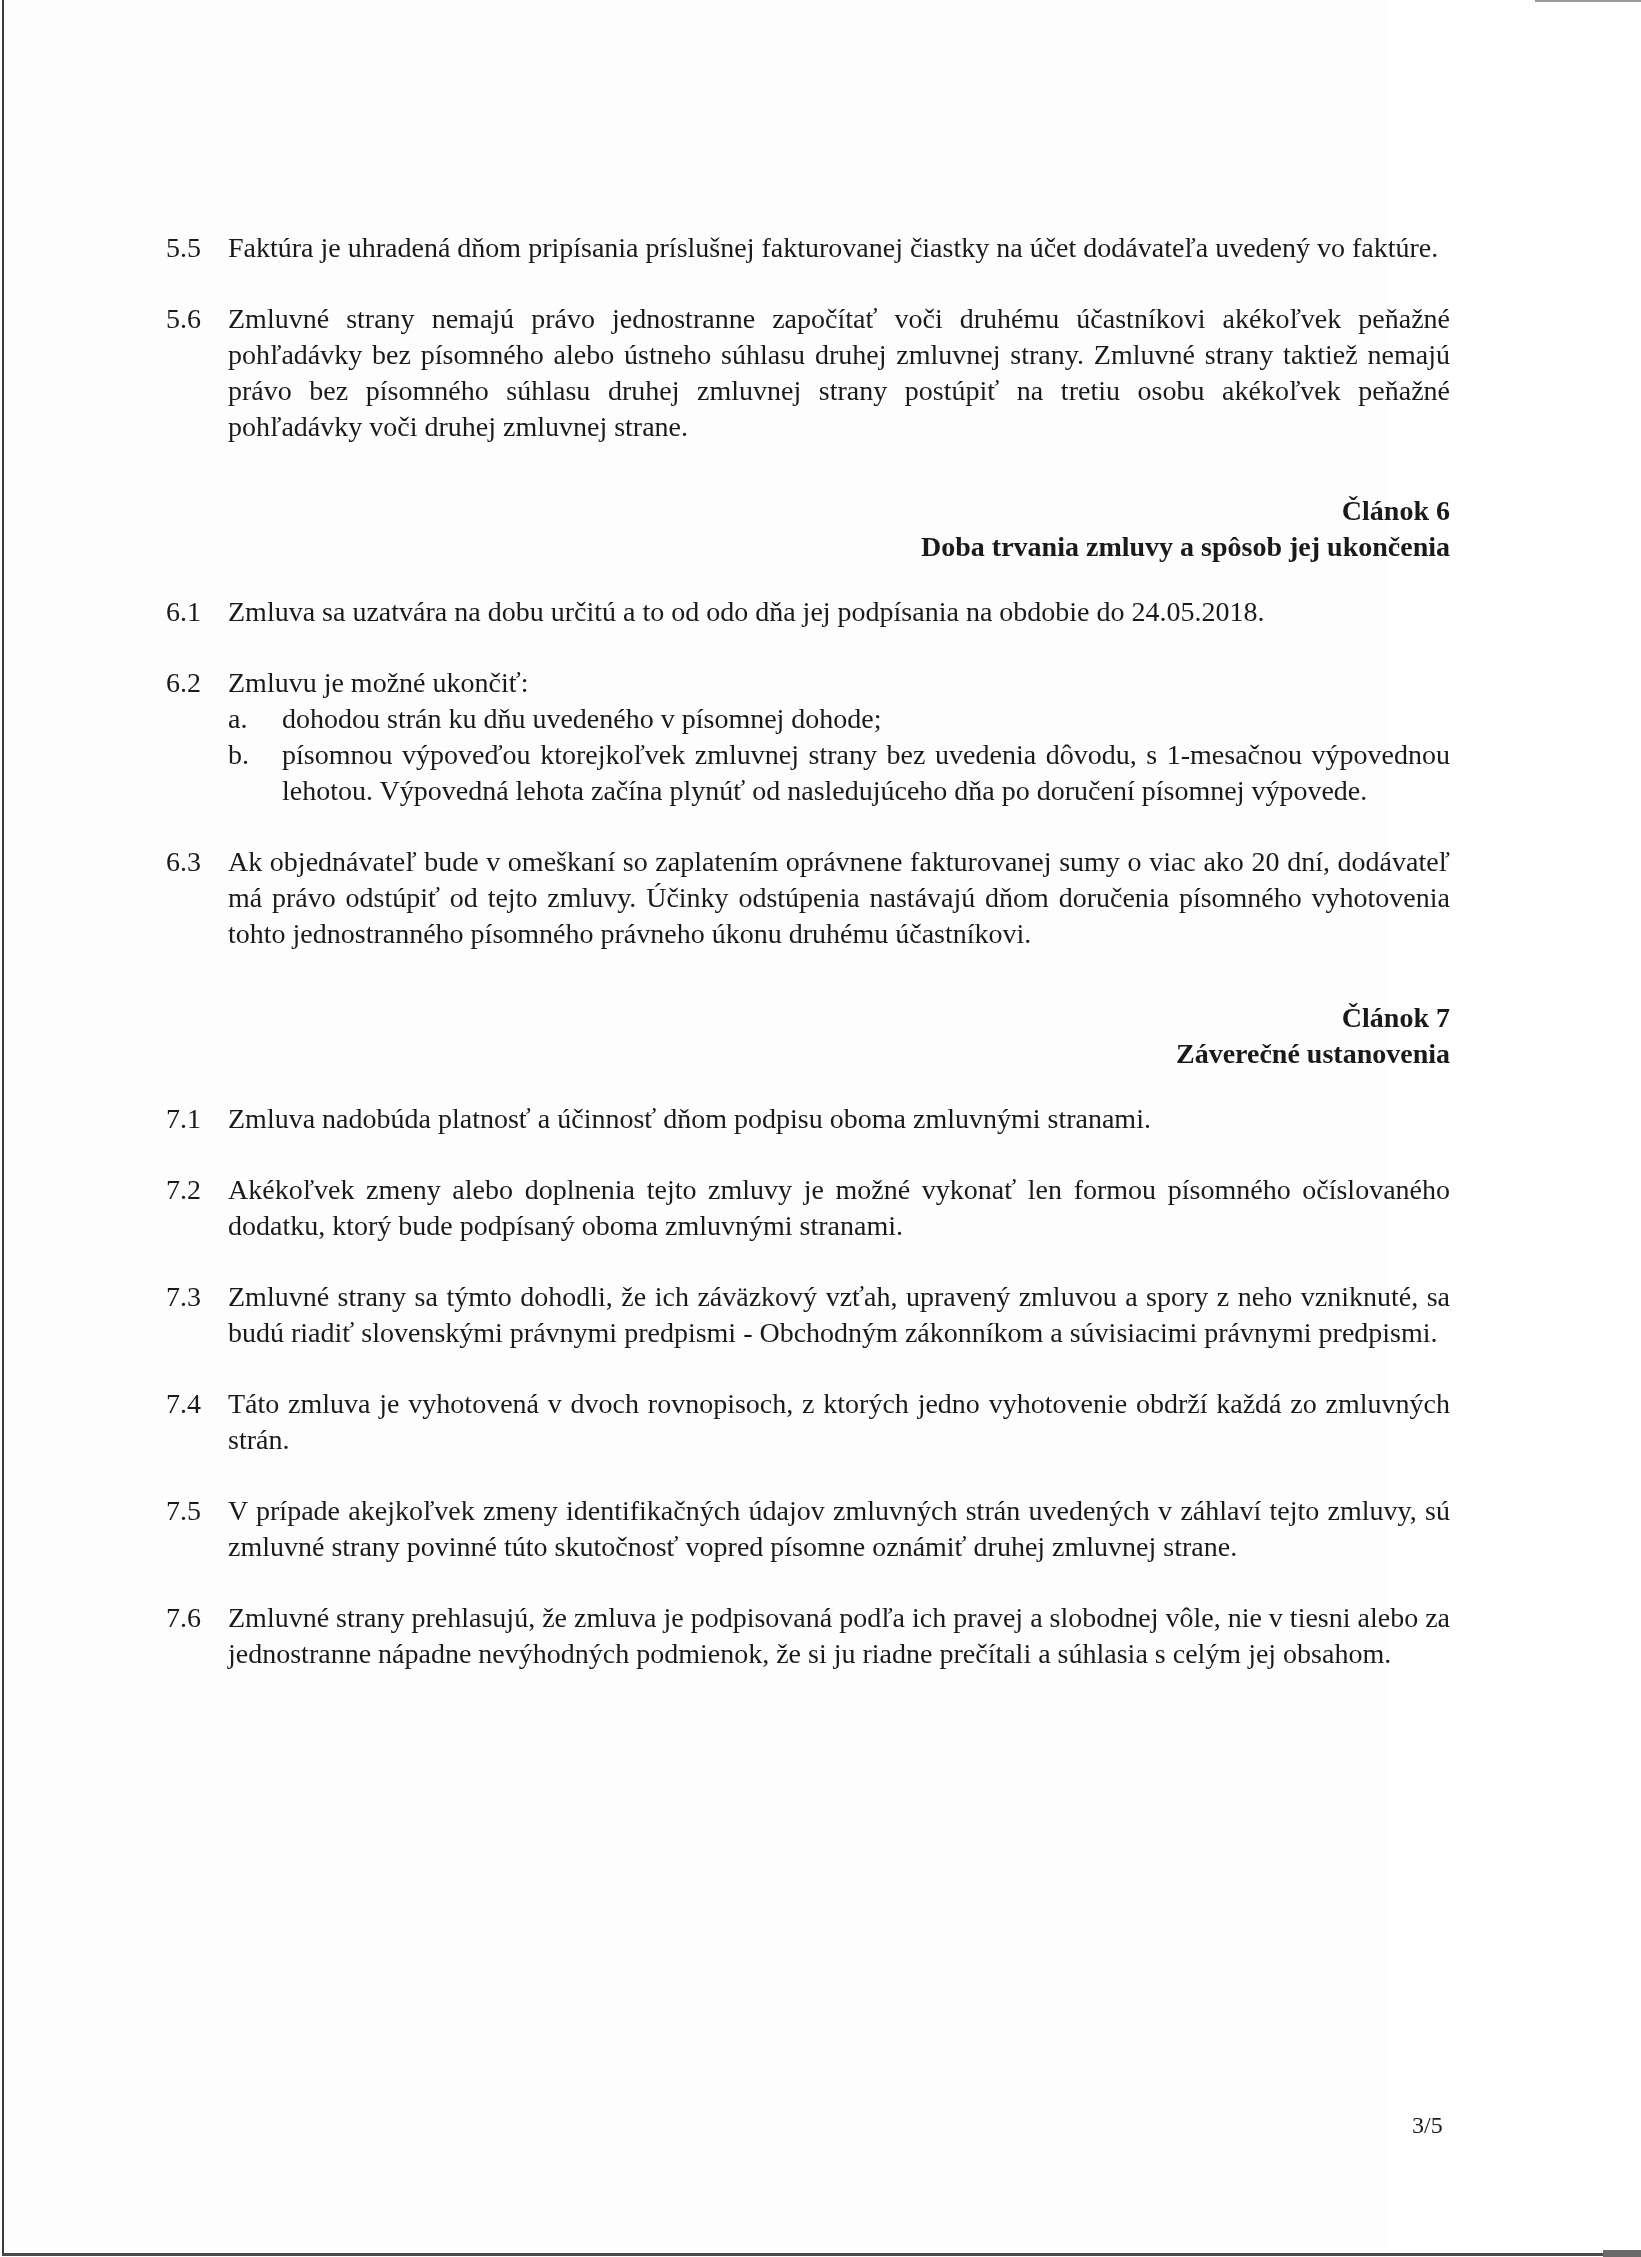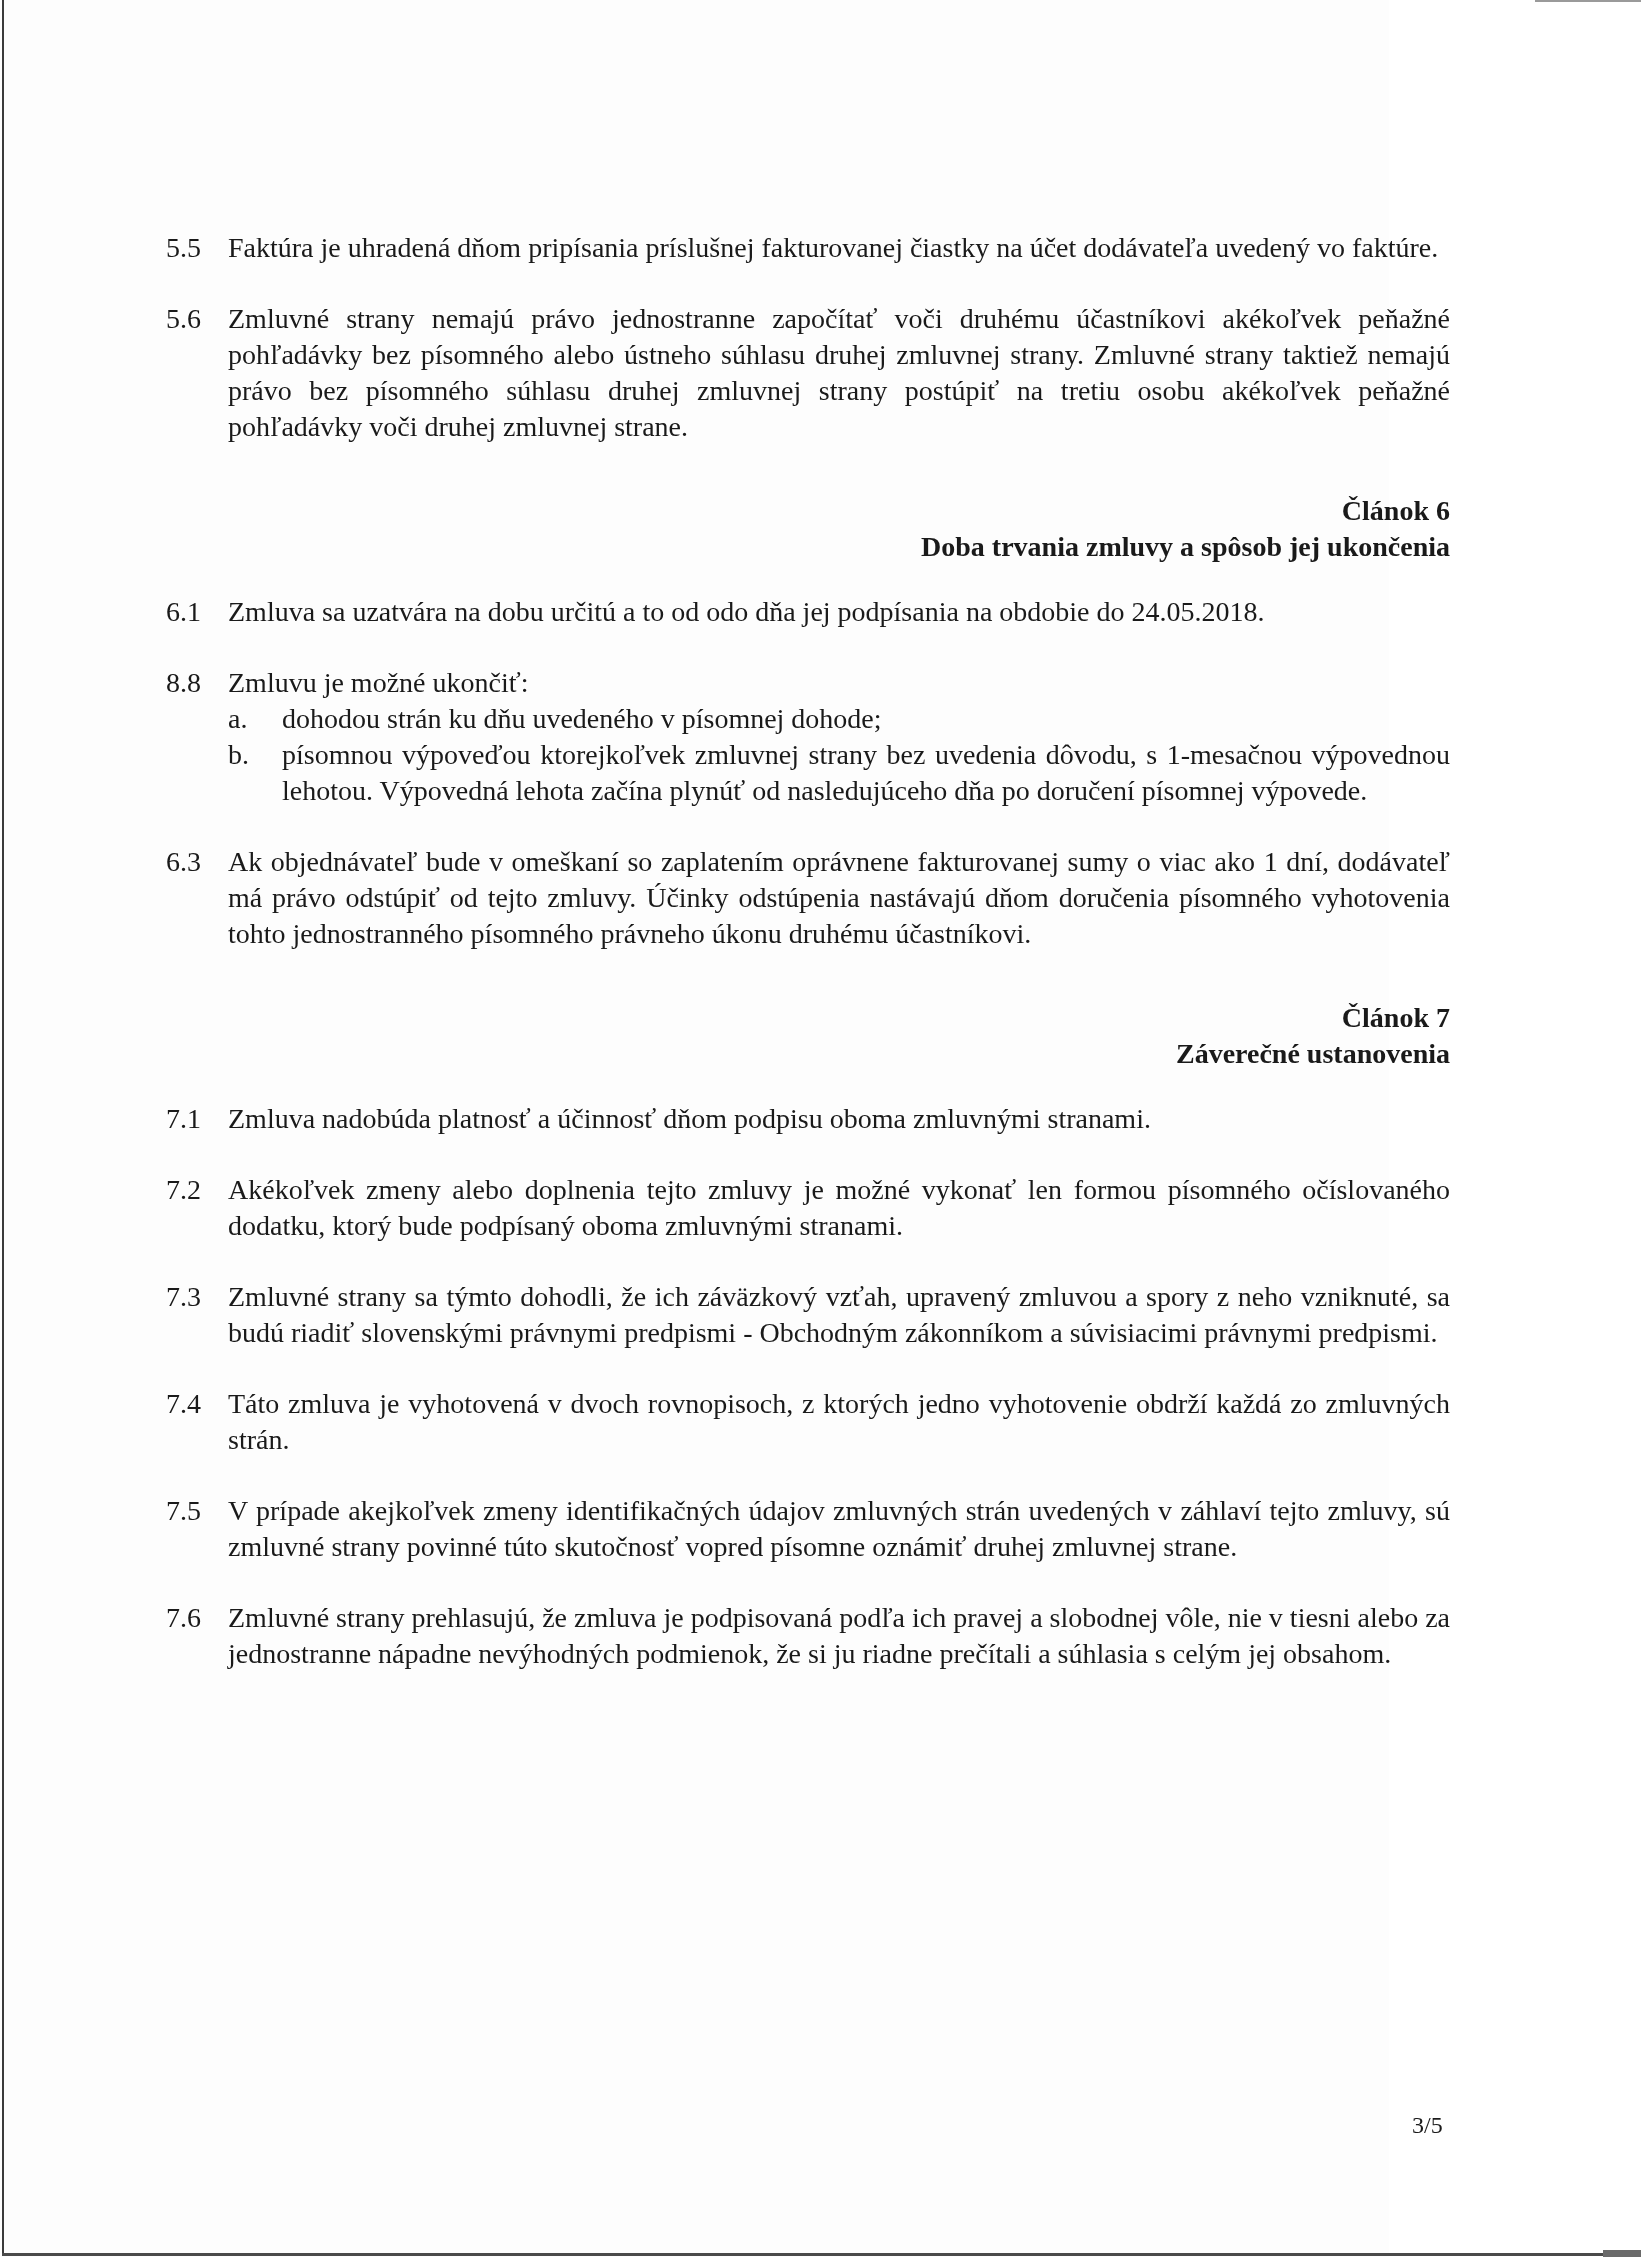--- a/index.html
+++ b/index.html
@@ -134,37 +134,37 @@
       <span class="art-num">Článok 6</span>
       <span class="art-title">Doba trvania zmluvy a spôsob jej ukončenia</span>
     </div>
 
     <div class="clause">
       <span class="num">6.1</span>
       <span class="text">Zmluva sa uzatvára na dobu určitú a to od odo dňa jej podpísania na obdobie do 24.05.2018.</span>
     </div>
 
     <div class="clause">
-      <span class="num">8.8</span>
+      <span class="num">6.2</span>
       <span class="text">Zmluvu je možné ukončiť:</span>
       <ul class="sublist">
         <li>
           <span class="letter">a.</span>
           <span>dohodou strán ku dňu uvedeného v písomnej dohode;</span>
         </li>
         <li>
           <span class="letter">b.</span>
           <span>písomnou výpoveďou ktorejkoľvek zmluvnej strany bez uvedenia dôvodu, s 1-mesačnou výpovednou lehotou. Výpovedná lehota začína plynúť od nasledujúceho dňa po doručení písomnej výpovede.</span>
         </li>
       </ul>
     </div>
 
     <div class="clause">
       <span class="num">6.3</span>
-      <span class="text">Ak objednávateľ bude v omeškaní so zaplatením oprávnene fakturovanej sumy o viac ako 1 dní, dodávateľ má právo odstúpiť od tejto zmluvy. Účinky odstúpenia nastávajú dňom doručenia písomného vyhotovenia tohto jednostranného písomného právneho úkonu druhému účastníkovi.</span>
+      <span class="text">Ak objednávateľ bude v omeškaní so zaplatením oprávnene fakturovanej sumy o viac ako 20 dní, dodávateľ má právo odstúpiť od tejto zmluvy. Účinky odstúpenia nastávajú dňom doručenia písomného vyhotovenia tohto jednostranného písomného právneho úkonu druhému účastníkovi.</span>
     </div>
 
     <div class="article">
       <span class="art-num">Článok 7</span>
       <span class="art-title">Záverečné ustanovenia</span>
     </div>
 
     <div class="clause">
       <span class="num">7.1</span>
       <span class="text">Zmluva nadobúda platnosť a účinnosť dňom podpisu oboma zmluvnými stranami.</span>

